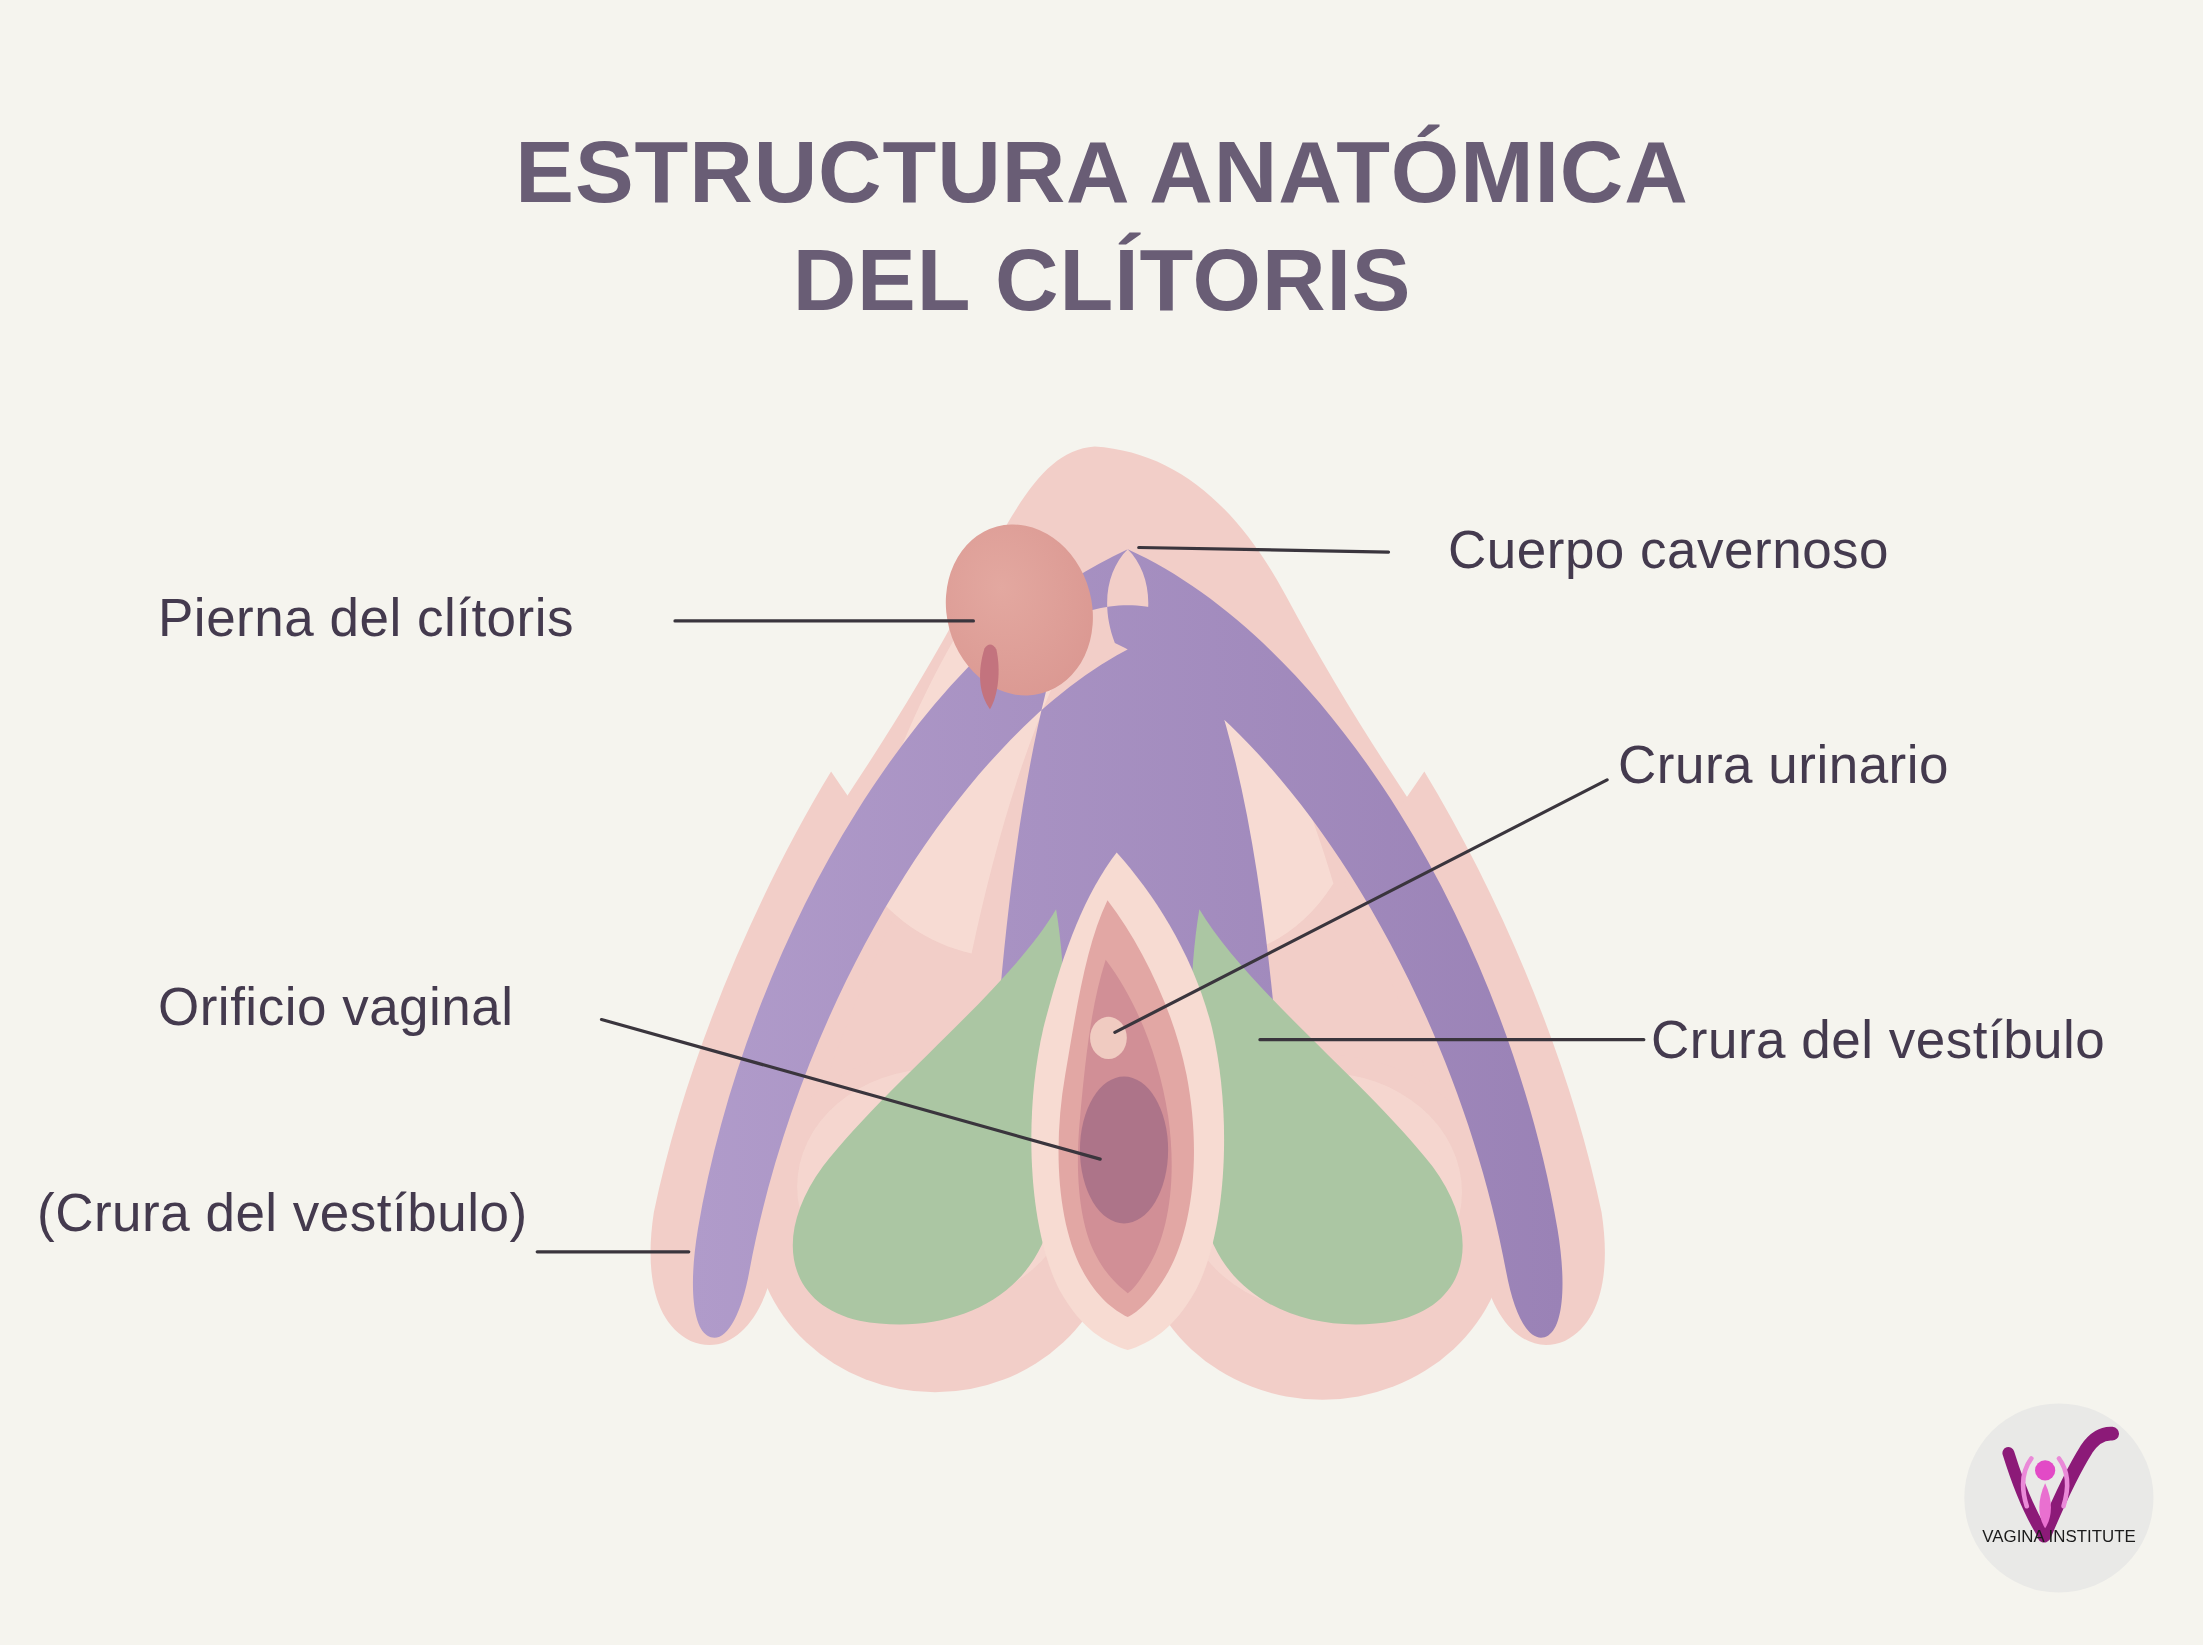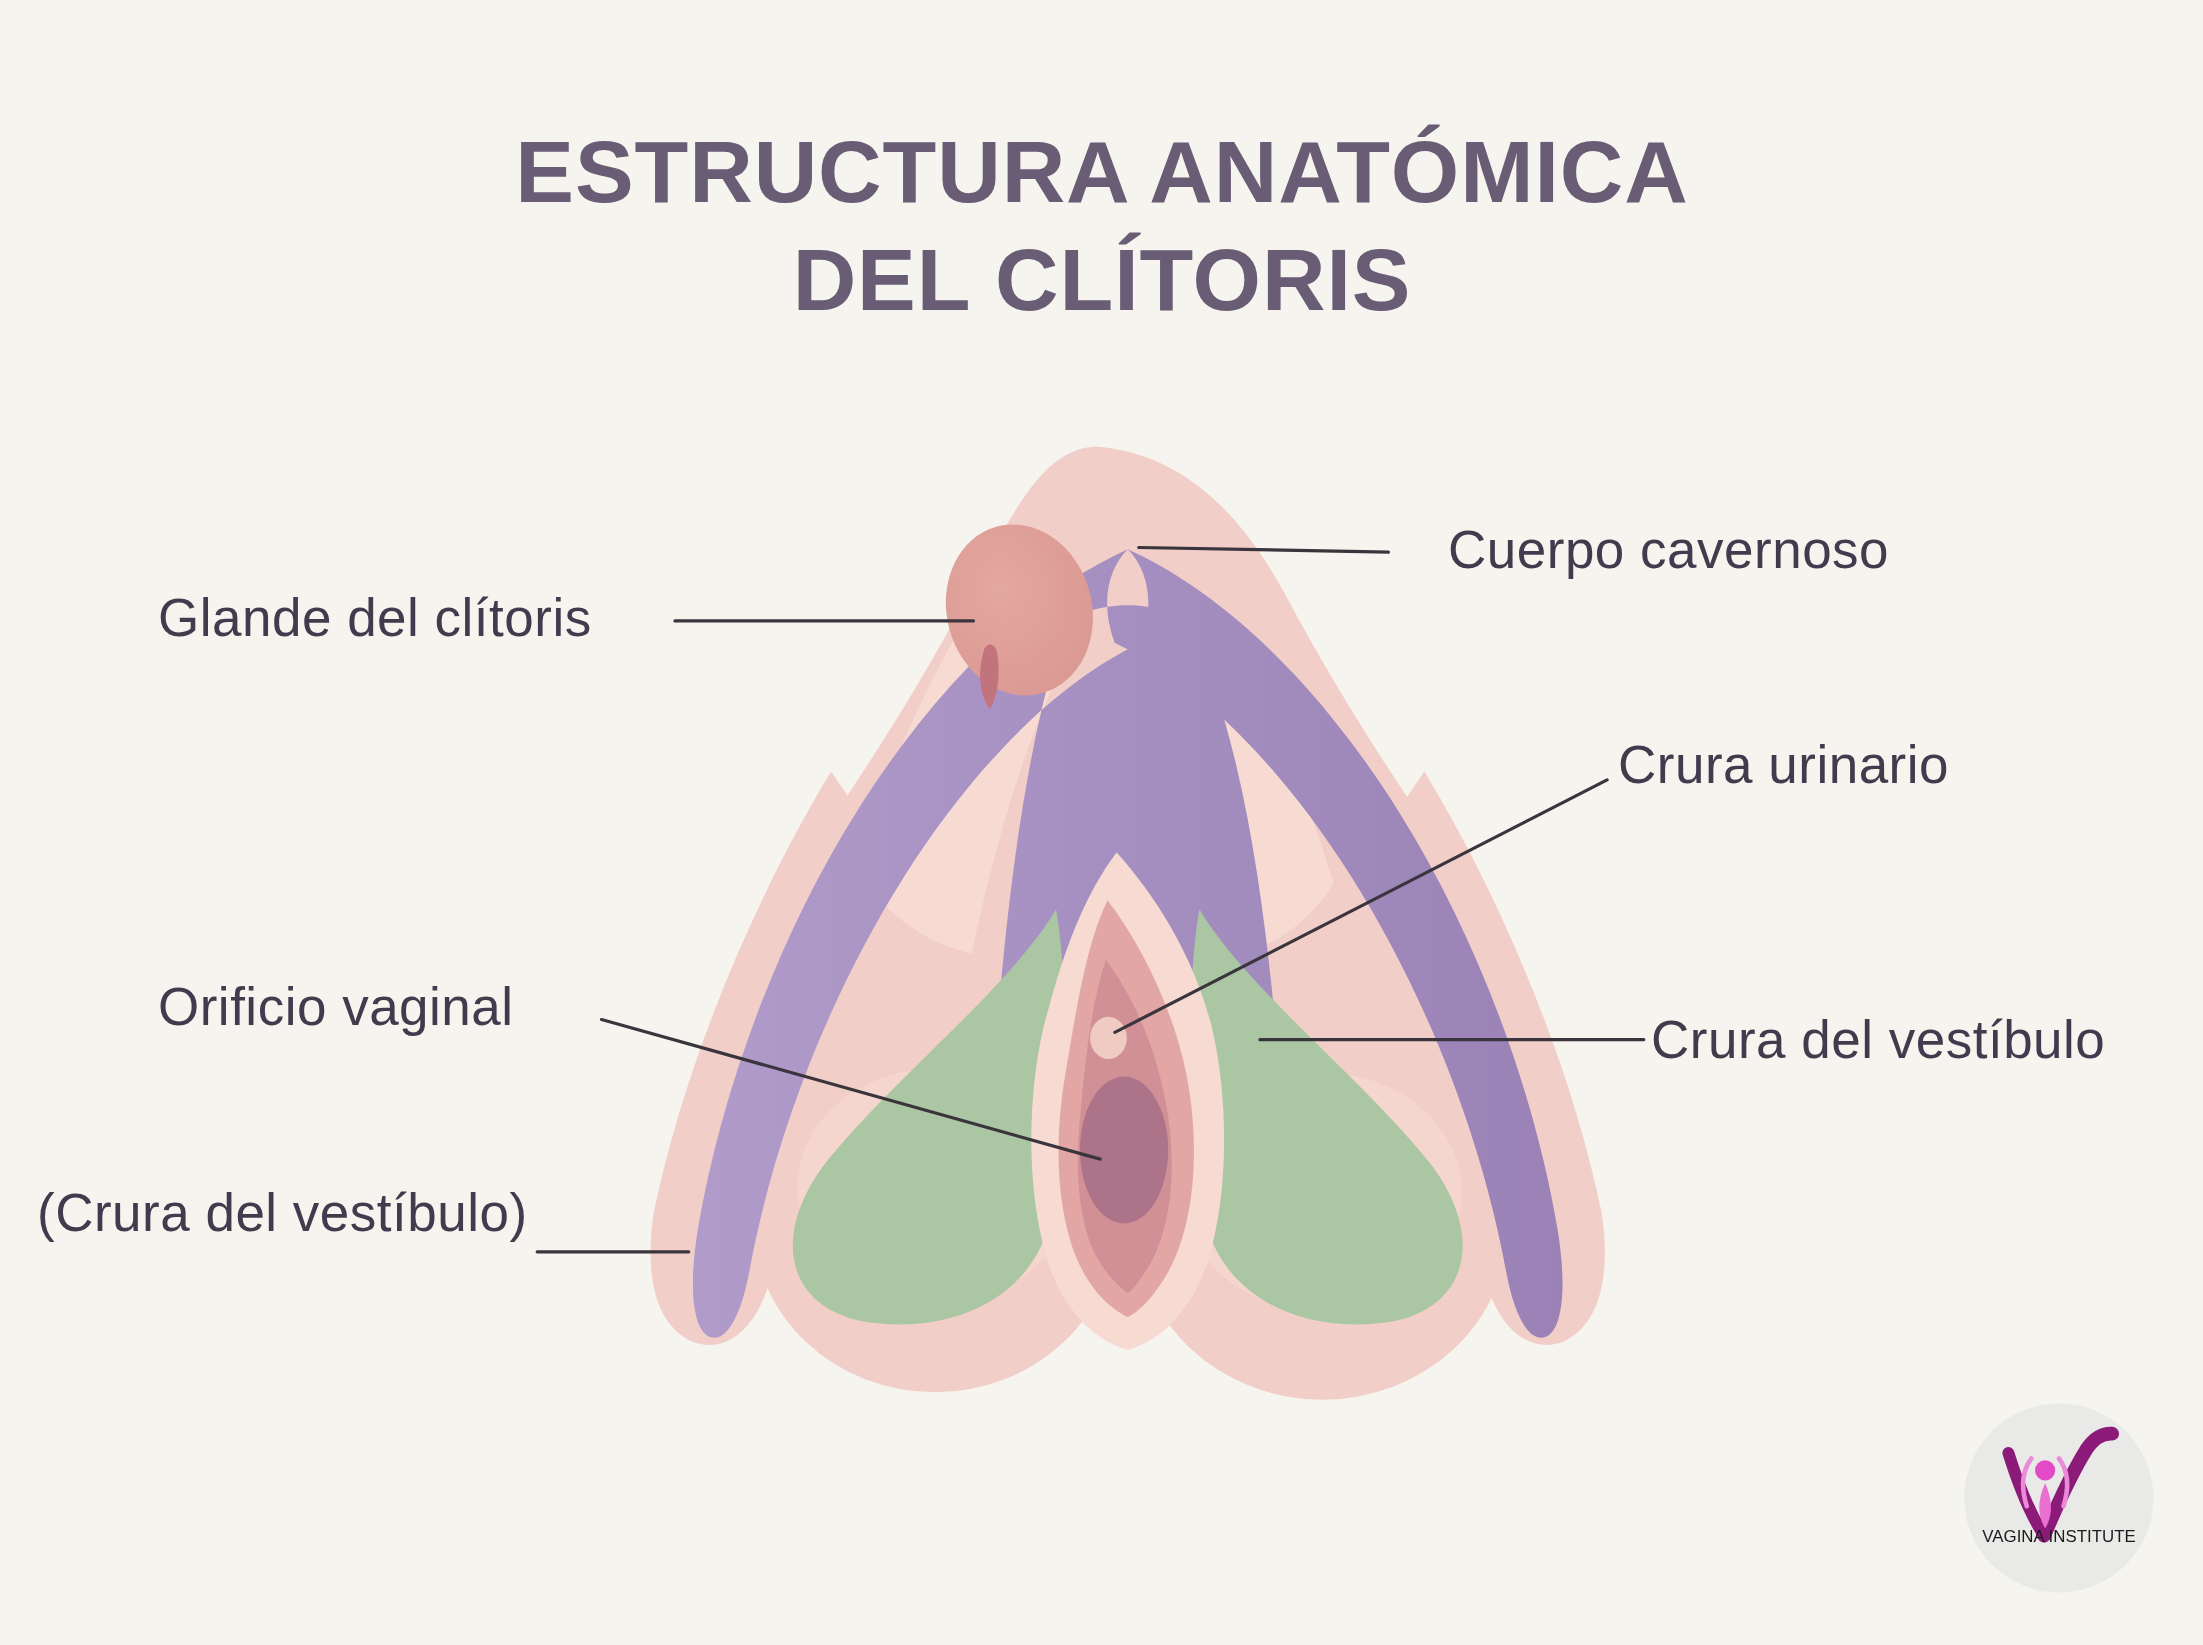--- a/index.html
+++ b/index.html
@@ -175,21 +175,21 @@
         C 2219 1632, 2218 1650, 2227 1664
         C 2236 1650, 2235 1632, 2227 1615 Z"></path>
     </g>
   </svg>
 
   <div class="title">
     <div>ESTRUCTURA ANATÓMICA</div>
     <div>DEL CLÍTORIS</div>
   </div>
 
-  <div class="lbl" id="lbl-glande">Glande del clítoris</div>
+  <div class="lbl" id="lbl-glande">Pierna del clítoris</div>
   <div class="lbl" id="lbl-cuerpo">Cuerpo cavernoso</div>
   <div class="lbl" id="lbl-meato">Crura urinario</div>
   <div class="lbl" id="lbl-bulbo">Crura del vestíbulo</div>
   <div class="lbl" id="lbl-orificio">Orificio vaginal</div>
   <div class="lbl two" id="lbl-pierna">
     <div>(Crura del vestíbulo)</div>
   </div>
 
   <div class="logo-text">VAGINA INSTITUTE</div>
 </div>

